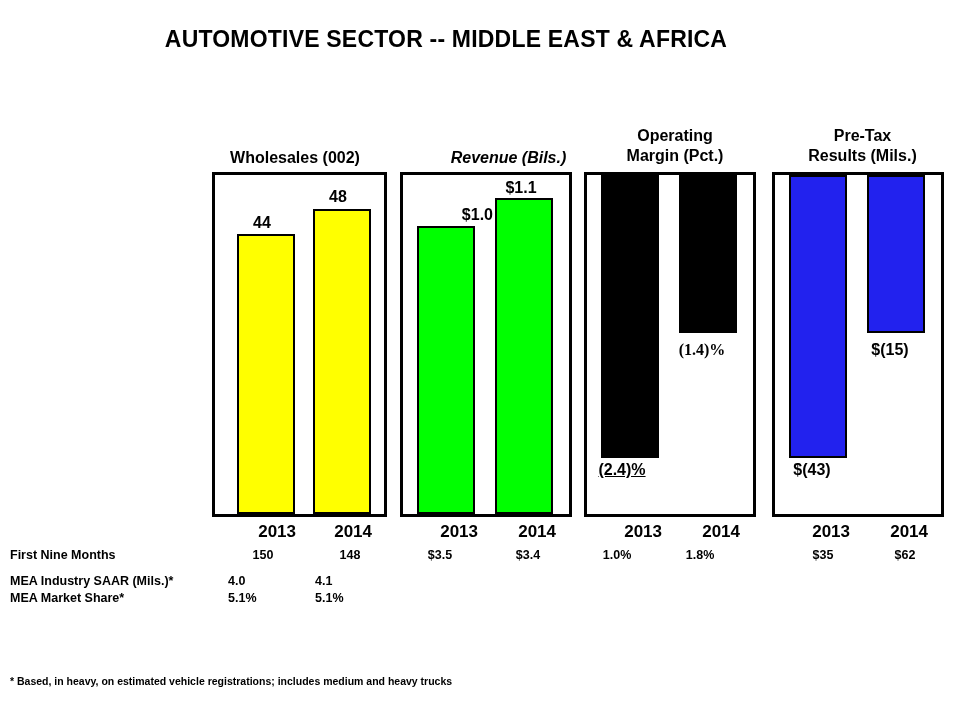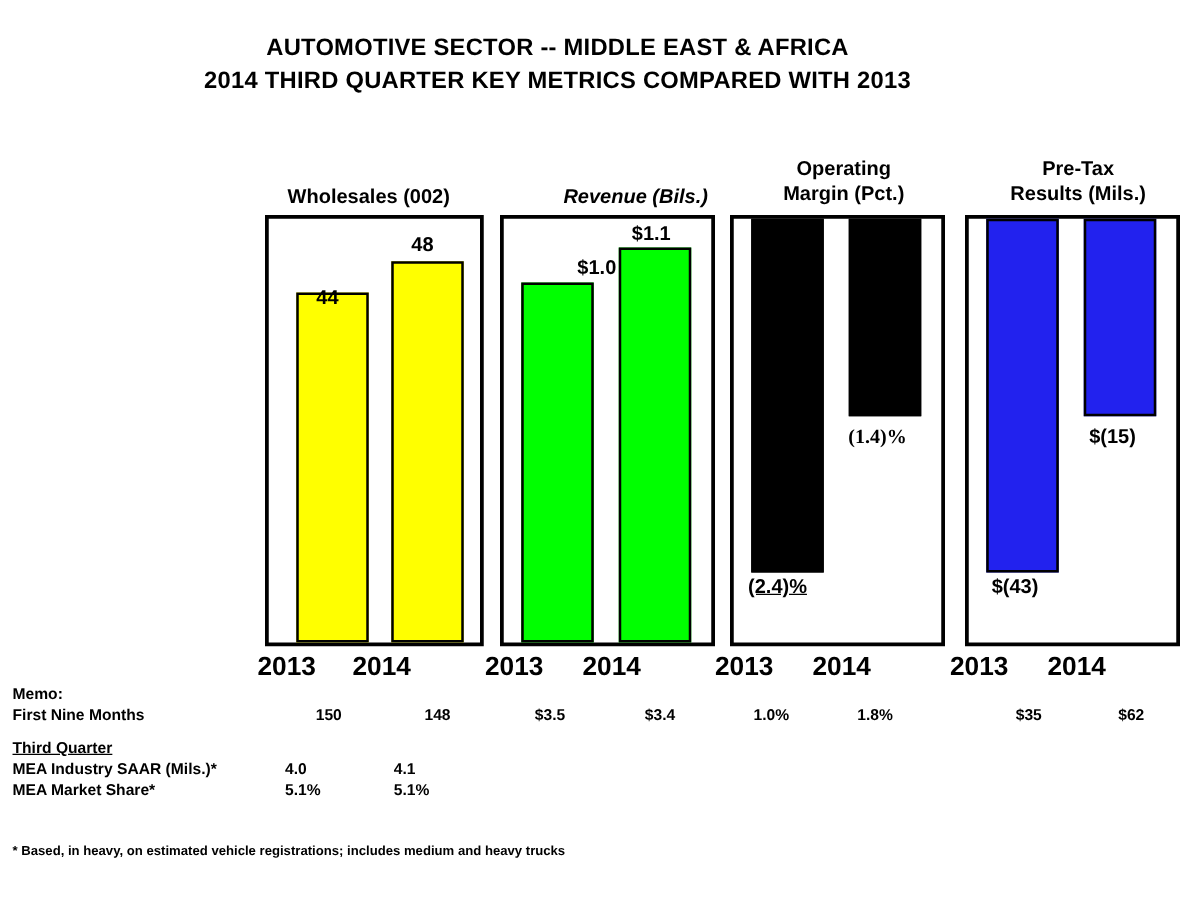--- a/index.html
+++ b/index.html
@@ -14,21 +14,21 @@
     color: #000000;
     position: relative;
     overflow: hidden;
   }
   .title {
     position: absolute;
     top: 26px;
     left: 0;
     width: 892px;
     text-align: center;
-    font-size: 19px;
+    font-size: 23px;
     font-weight: bold;
     line-height: 26px;
     letter-spacing: 0.2px;
   }
   .title .line2 { display: block; }
 
   
   .panel {
     position: absolute;
     border: 3px solid #000000;
@@ -49,23 +49,23 @@
   }
   .bar-label {
     position: absolute;
     font-size: 16px;
     font-weight: bold;
     text-align: center;
     white-space: nowrap;
   }
   .axis-year {
     position: absolute;
-    font-size: 21px;
+    font-size: 17px;
     font-weight: bold;
-    text-align: left;
+    text-align: right;
     white-space: nowrap;
   }
 
   
   .memo {
     position: absolute;
     left: 10px;
     top: 548px;
     width: 940px;
     font-size: 12.5px;
@@ -105,31 +105,30 @@
     font-size: 10.5px;
     font-weight: bold;
   }
   .gap { height: 9px; }
 </style>
 </head>
 <body>
 
 <div class="title">
   <span>AUTOMOTIVE SECTOR -- MIDDLE EAST &amp; AFRICA</span>
-  <span class="line2">2014 THIRD QUARTER KEY METRICS COMPARED WITH 2013</span>
 </div>
 
 <div class="panel-head" style="left:200px; top:148px; width:190px;">
   <span>Wholesales (002)</span>
 </div>
 <div class="panel" style="left:212px; top:172px; width:175px; height:345px;">
   <div class="bar" style="left:22px; bottom:0px; width:58px; height:280px; background:#ffff00;"></div>
   <div class="bar" style="left:98px; bottom:0px; width:58px; height:305px; background:#ffff00;"></div>
 </div>
-<div class="bar-label" style="left:212px; top:230px; width:100px;">44</div>
+<div class="bar-label" style="left:212px; top:214px; width:100px;">44</div>
 <div class="bar-label" style="left:288px; top:188px; width:100px;">48</div>
 <div class="axis-year" style="left:206px; top:522px; width:90px;">2013</div>
 <div class="axis-year" style="left:282px; top:522px; width:90px;">2014</div>
 
 <div class="panel-head" style="left:416px; top:148px; width:185px;font-style:italic;">
   <span>Revenue (Bils.)</span>
 </div>
 <div class="panel" style="left:400px; top:172px; width:172px; height:345px;">
   <div class="bar" style="left:14px; bottom:0px; width:58px; height:288px; background:#00ff00;"></div>
   <div class="bar" style="left:92px; bottom:0px; width:58px; height:316px; background:#00ff00;"></div>
@@ -160,37 +159,31 @@
   <div class="bar" style="left:14px; top:0px; width:58px; height:283px; background:#2222ee;"></div>
   <div class="bar" style="left:92px; top:0px; width:58px; height:158px; background:#2222ee;"></div>
 </div>
 <div class="bar-label" style="left:762px; top:461px; width:100px;">$(43)</div>
 <div class="bar-label" style="left:840px; top:341px; width:100px;">$(15)</div>
 <div class="axis-year" style="left:760px; top:522px; width:90px;">2013</div>
 <div class="axis-year" style="left:838px; top:522px; width:90px;">2014</div>
 
 <div class="memo">
   <div class="memo-row">
-    <span class="memo-label">Memo:</span>
-  </div>
-  <div class="memo-row">
     <span class="memo-label">First Nine Months</span>
     <span class="memo-val c1">150</span>
     <span class="memo-val c2">148</span>
     <span class="memo-val c3">$3.5</span>
     <span class="memo-val c4">$3.4</span>
     <span class="memo-val c5">1.0%</span>
     <span class="memo-val c6">1.8%</span>
     <span class="memo-val c7">$35</span>
     <span class="memo-val c8">$62</span>
   </div>
   <div class="gap"></div>
-  <div class="memo-row">
-    <span class="memo-label u">Third Quarter</span>
-  </div>
   <div class="memo-row">
     <span class="memo-label">MEA Industry SAAR (Mils.)*</span>
     <span class="memo-val c1l">4.0</span>
     <span class="memo-val c2l">4.1</span>
   </div>
   <div class="memo-row">
     <span class="memo-label">MEA Market Share*</span>
     <span class="memo-val c1l">5.1%</span>
     <span class="memo-val c2l">5.1%</span>
   </div>

